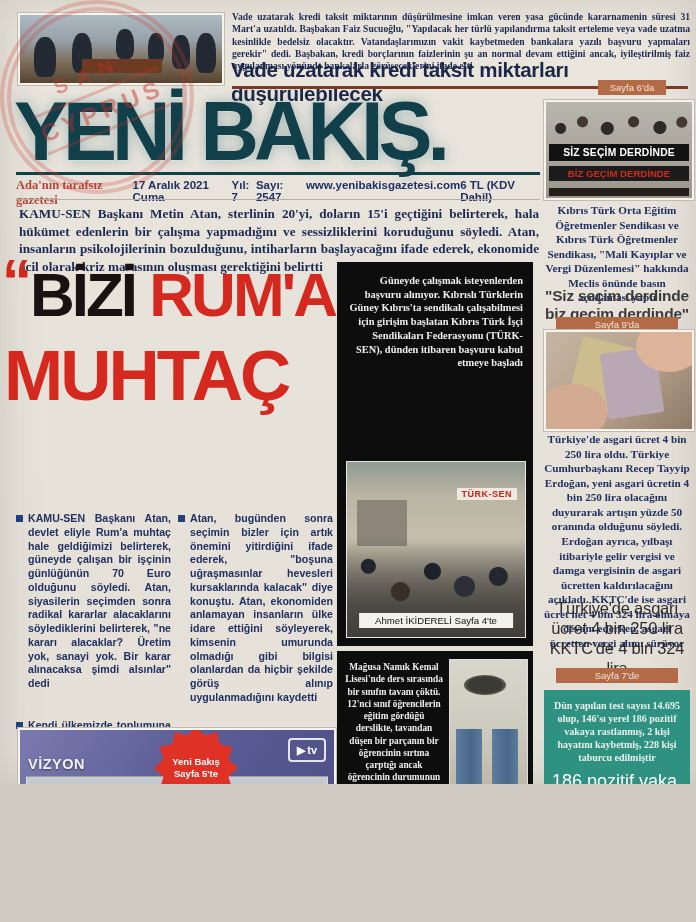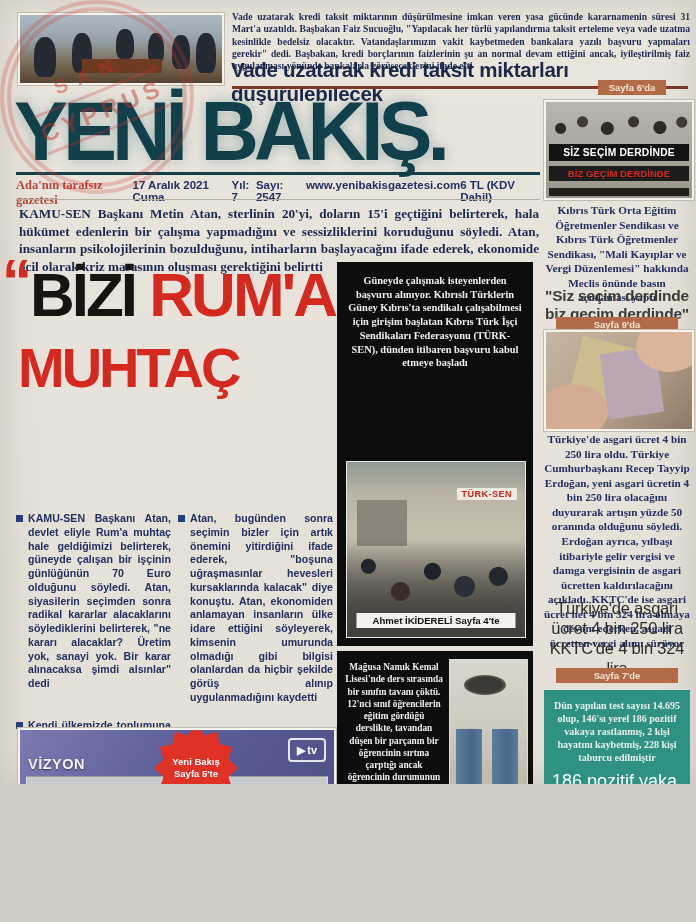--- a/index.html
+++ b/index.html
@@ -11,21 +11,21 @@
   .serifb{font-family:"Liberation Serif",serif;font-weight:bold;}
   .navy{color:#223061;}
   .photo{border:2px solid #f7f4ee;box-shadow:0 0 0 1px #c2bcb0;overflow:hidden;}
   
   #meeting-photo{left:18px;top:13px;width:202px;height:68px;
     background:linear-gradient(180deg,#aebac2 0%,#95a0a8 38%,#7d6f5c 68%,#574430 100%);}
   .fig{position:absolute;border-radius:45% 45% 30% 30%;background:#232a33;}
   #top-intro{left:232px;top:11px;width:458px;font-size:9.6px;line-height:1.28;text-align:justify;color:#1e2a52;}
   #top-headline{left:231px;top:58px;width:458px;font-size:20.5px;font-weight:bold;color:#1c2847;letter-spacing:-.3px;}
   #top-rule{left:232px;top:86px;width:456px;height:3px;background:#7c3b28;}
-  .page-badge{background:#b26b46;color:#f4e4d4;font-size:9.5px;font-weight:bold;text-align:center;padding:2px 0;}
+  .page-badge{background:#b26b46;color:#f4e4d4;font-size:9.5px;font-weight:normal;text-align:center;padding:2px 0;}
   #badge6{left:598px;top:80px;width:68px;}
   
   #masthead-title{left:14px;top:92px;width:528px;font-size:81px;font-weight:900;letter-spacing:-5px;
     color:#113f4a;line-height:.93;transform:scaleY(1.04);transform-origin:top left;
     text-shadow:0 1px 0 rgba(255,255,255,.25),0 0 14px rgba(30,90,100,.35);white-space:nowrap;}
   #masthead-rule{left:16px;top:172px;width:524px;height:3px;background:#113f4a;}
   #masthead-row{left:16px;top:178px;width:524px;display:flex;align-items:baseline;font-size:11.5px;font-weight:bold;}
   #tagline{color:#b5453a;font-size:12.5px;}
   
   #stamp{left:-18px;top:128px;width:172px;height:172px;border:11px double rgba(205,55,48,.55);
@@ -34,46 +34,46 @@
   #stamp .arc{font-size:20px;font-weight:900;letter-spacing:10px;}
   #stamp .mid{font-size:24px;font-weight:900;letter-spacing:5px;border-top:3px solid rgba(205,55,48,.6);
     border-bottom:3px solid rgba(205,55,48,.6);padding:4px 2px;margin-top:6px;}
   
   #stand-rule{left:16px;top:199px;width:524px;height:1px;background:#b5afa2;}
   #standfirst{left:19px;top:205px;width:520px;font-size:13.2px;line-height:1.34;text-align:justify;color:#1c2a52;}
   .hl{font-weight:900;letter-spacing:-3px;white-space:nowrap;line-height:1;}
   #hl-quote{left:2px;top:246px;font-size:60px;color:#d5281f;font-weight:900;}
   #hl1{left:30px;top:264px;font-size:62px;color:#171311;}
   #hl1 .red{color:#d5281f;}
-  #hl2{left:18px;top:340px;font-size:56px;color:#d5281f;}
+  #hl2{left:4px;top:340px;font-size:71px;color:#d5281f;}
   #hl3{left:12px;top:426px;font-size:76px;color:#171311;}
   #hl3 .red{color:#d5281f;font-size:48px;vertical-align:18px;}
   
   .bcol{width:155px;display:flex;flex-direction:column;gap:28px;}
   #bcol1{left:16px;top:512px;}
   #bcol2{left:178px;top:512px;}
   .bullet{display:flex;gap:5px;}
   .sq{flex:0 0 7px;height:7px;margin-top:3px;background:#24407c;}
   .bullet p{margin:0;font-size:10.6px;line-height:1.3;font-weight:bold;color:#223061;text-align:justify;}
   
   #panel1{left:337px;top:262px;width:196px;height:384px;background:#0d0d0d;color:#ececec;}
-  #q-kicker{margin:12px 10px 4px;font-size:10.4px;line-height:1.32;text-align:center;color:#efefef;}
+  #q-kicker{margin:12px 10px 4px;font-size:10.4px;line-height:1.32;text-align:right;color:#efefef;}
   #q-headline{margin:8px 4px 0;font-size:27px;font-weight:800;line-height:1.02;text-align:center;letter-spacing:-.5px;color:#fff;}
   #q-photo{position:absolute;left:9px;top:199px;width:178px;height:175px;border:1px solid #e8e8e8;
     background:linear-gradient(180deg,#8f9a90 0%,#b9b4a4 18%,#c7bfae 45%,#8b8578 70%,#5f594e 100%);}
   #turksen-sign{position:absolute;right:8px;top:26px;background:#efe9e0;color:#c3251d;font-size:9px;font-weight:900;padding:1px 5px;letter-spacing:.5px;}
   .crowd{position:absolute;left:0;right:0;bottom:0;height:58%;
     background:radial-gradient(circle at 12% 30%,#20242b 0 7px,transparent 8px),
       radial-gradient(circle at 30% 55%,#3a2e28 0 9px,transparent 10px),
       radial-gradient(circle at 48% 35%,#1d222a 0 8px,transparent 9px),
       radial-gradient(circle at 66% 50%,#2b3038 0 10px,transparent 11px),
       radial-gradient(circle at 85% 40%,#23282f 0 9px,transparent 10px),
       linear-gradient(180deg,transparent 0%,rgba(40,40,40,.55) 70%);}
   #q-caption{position:absolute;left:50%;bottom:9px;transform:translateX(-50%);background:#f4f2ec;color:#111;
-    font-size:9.6px;font-weight:bold;padding:2px 16px;white-space:nowrap;}
+    font-size:9.6px;font-weight:normal;padding:2px 16px;white-space:nowrap;}
   
   #panel2{left:337px;top:651px;width:196px;height:261px;background:#0d0d0d;color:#efefef;}
   #c-body{position:absolute;left:8px;top:10px;width:98px;font-size:9.3px;line-height:1.32;text-align:center;}
   #c-headline{position:absolute;left:8px;top:146px;width:110px;font-size:25px;font-weight:800;line-height:1.04;letter-spacing:-.5px;color:#fff;}
   #c-photo{position:absolute;left:112px;top:8px;width:77px;height:245px;border:1px solid #ddd;
     background:linear-gradient(180deg,#d9d6cc 0%,#ccc9bd 30%,#b9b2a2 60%,#97907e 100%);}
   .curtain{position:absolute;top:28%;width:26px;height:38%;background:linear-gradient(90deg,#5d7d9c,#48678a 60%,#5d7d9c);}
   .hole{position:absolute;left:18%;top:6%;width:42px;height:20px;border-radius:50%;
     background:radial-gradient(ellipse,#3c3a34 0 55%,#6b675c 75%,transparent 78%);}
   .debris{position:absolute;left:0;bottom:0;width:100%;height:26%;

